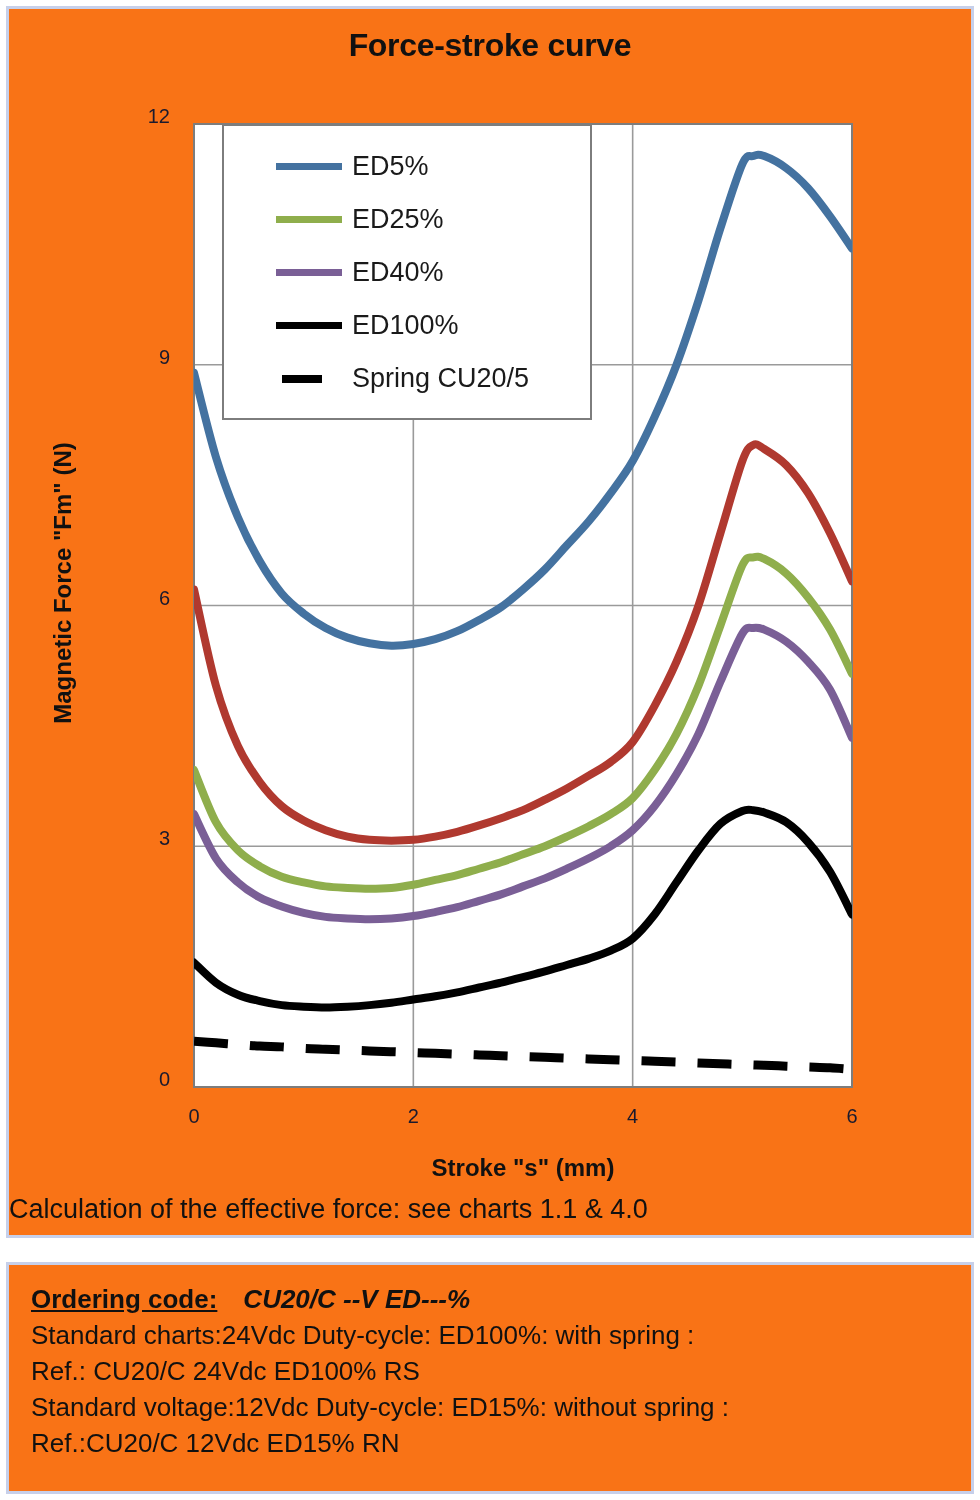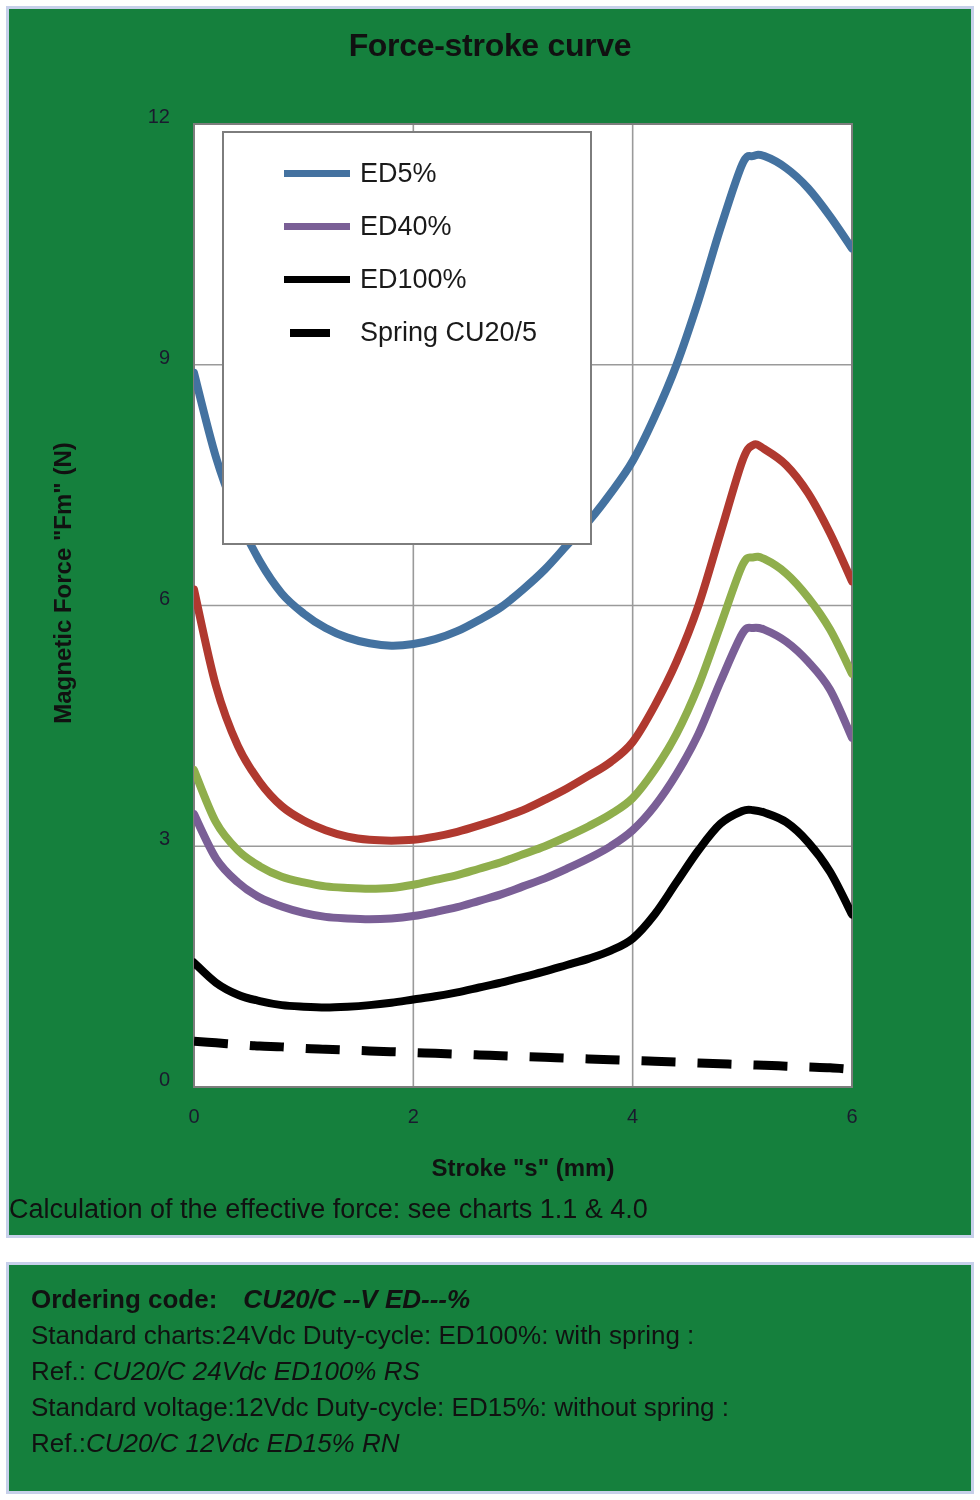--- a/index.html
+++ b/index.html
@@ -13,21 +13,21 @@
     font-family: "Liberation Sans", sans-serif;
     position: relative;
     overflow: hidden;
   }
 
   
   .panel {
     position: absolute;
     left: 6px;
     right: 6px;
-    background: #15803d;
+    background: #f97316;
     border: 3px solid #c7d0ea;
     box-sizing: border-box;
   }
   #chart-panel {
     top: 6px;
     height: 1232px;
   }
   #ordering-panel {
     top: 1262px;
     height: 232px;
@@ -107,27 +107,27 @@
   }
   .xtick {
     text-align: center;
     width: 60px;
   }
 
   
   #legend {
     position: absolute;
     left: 213px;
-    top: 122px;
+    top: 115px;
     width: 370px;
-    height: 414px;
+    height: 296px;
     background: #ffffff;
     border: 2px solid #7d7d7d;
     box-sizing: border-box;
-    padding: 14px 0 0 12px;
+    padding: 14px 0 0 4px;
   }
   .legend-row {
     display: flex;
     align-items: center;
     height: 53px;
     padding-left: 48px;
   }
   .legend-swatch {
     width: 66px;
     height: 0;
@@ -159,23 +159,23 @@
     white-space: nowrap;
   }
 
   
   .ord-line {
     font-size: 26px;
     line-height: 36px;
     color: #111111;
     white-space: nowrap;
   }
-  .ord-bold { font-weight: bold; }
+  .ord-bold { font-weight: bold; text-decoration: underline; }
   .ord-ital { font-style: italic; font-weight: bold; }
-  .ord-ital-n { font-style: italic; }
+  .ord-ital-n { }
   .ord-gap { display: inline-block; width: 26px; }
 </style>
 </head>
 <body>
 
 <div class="panel" id="chart-panel">
 
   <div class="chart-title">Force-stroke curve</div>
 
   <div id="plot-wrap">
@@ -214,20 +214,24 @@
       <div class="tick-label xtick" style="left: 593.667px; top: 1096px;">4</div>
       <div class="tick-label xtick" style="left: 813px; top: 1096px;">6</div>
     </div>
 
   <div id="legend">
       <div class="legend-row">
         <span class="legend-swatch" style="border-top-color: rgb(68, 114, 160);"></span>
         <span class="legend-label">ED5%</span>
       </div>
       <div class="legend-row">
+        <span class="legend-swatch" style="border-top-color: rgb(143, 174, 76);"></span>
+        <span class="legend-label">ED25%</span>
+      </div>
+      <div class="legend-row">
         <span class="legend-swatch" style="border-top-color: rgb(122, 95, 150);"></span>
         <span class="legend-label">ED40%</span>
       </div>
       <div class="legend-row">
         <span class="legend-swatch" style="border-top-color: rgb(0, 0, 0);"></span>
         <span class="legend-label">ED100%</span>
       </div>
       <div class="legend-row">
         <span class="legend-swatch dashed">
           <i style="background: rgb(0, 0, 0);"></i>

